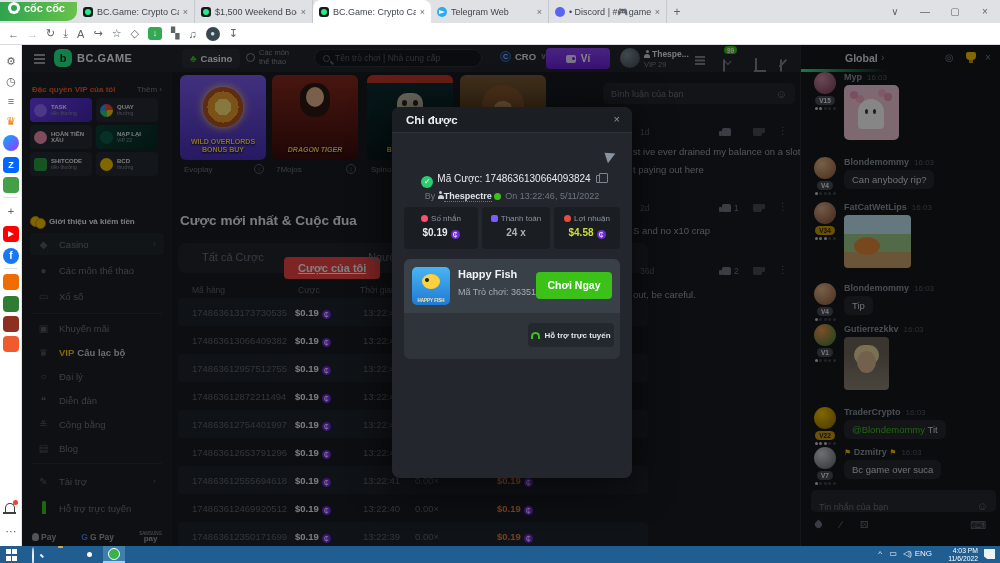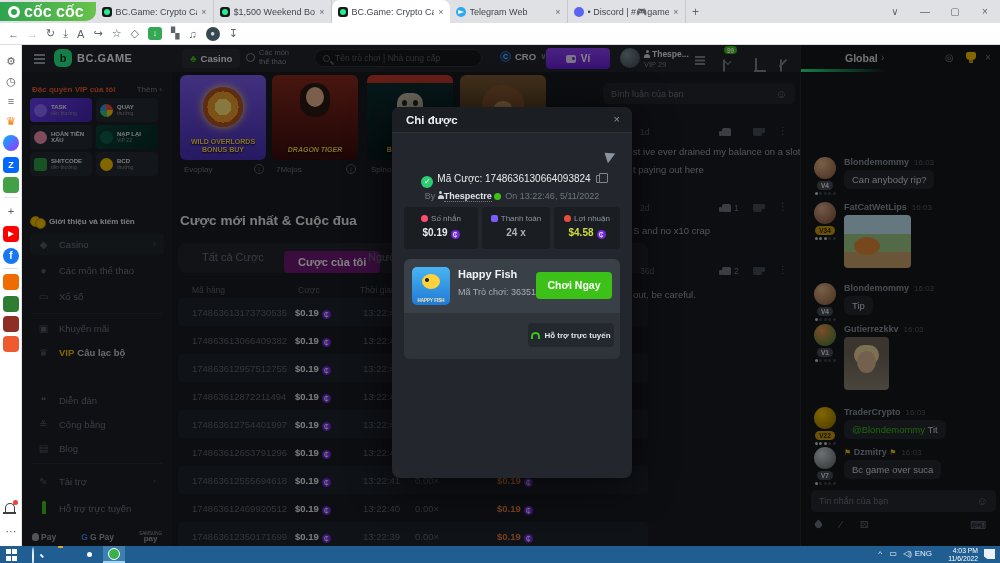--- a/index.html
+++ b/index.html
@@ -2,21 +2,21 @@
 <html><head>
 <meta charset="utf-8">
 <style>
   * { margin:0; padding:0; box-sizing:border-box; }
   html,body { width:1000px; height:563px; overflow:hidden; background:#101114;
     font-family:"Liberation Sans","DejaVu Sans",sans-serif; }
   .screen { position:relative; width:1000px; height:563px; }
 
   
   .tabstrip { position:absolute; top:0; left:0; width:1000px; height:23px; background:#dfe1e5; display:flex; align-items:center; }
-  .brand { height:19px; display:flex; align-items:center; gap:4px; padding:0 12px 0 8px; background:linear-gradient(90deg,#2ea44f,#69c24a); color:#fff; font-weight:bold; font-size:16px; border-radius:0 0 10px 0; }
+  .brand { height:19px; display:flex; gap:4px; padding:0 12px 0 8px; background:linear-gradient(90deg,#2ea44f,#69c24a); color:#fff; font-weight:bold; font-size:11px; border-radius:0 0 10px 0; }
   .brand-logo { width:12px; height:12px; border-radius:50%; background:#fff; display:inline-block; position:relative; }
   .brand-logo:after { content:""; position:absolute; left:3px; top:3px; width:6px; height:6px; border-radius:50%; background:#2ea44f; }
   .tab { height:23px; width:118px; display:flex; align-items:center; gap:4px; padding:0 6px; font-size:9px; color:#42464d; border-right:1px solid #c4c8cd; }
   .tab.active { background:#fff; border-radius:8px 8px 0 0; border-right:none; }
   .tab .tlabel { flex:1; white-space:nowrap; overflow:hidden; }
   .tab .tclose { color:#6b7076; font-size:9px; }
   .fav { width:10px; height:10px; border-radius:3px; flex:none; }
   .fav.bc { background:#17181b; position:relative; }
   .fav.bc:after { content:""; position:absolute; left:2px; top:2px; width:6px; height:6px; border-radius:50%; background:#24ee89; }
   .fav.tg { background:#2aabee; border-radius:50%; position:relative; }
@@ -121,21 +121,21 @@
   .skull { position:absolute; left:30px; top:18px; width:26px; height:22px; border-radius:10px 10px 6px 6px; background:#cfc7b2; }
   .skull:after { content:""; position:absolute; left:5px; top:7px; width:5px; height:6px; border-radius:50%; background:#2b2b20; box-shadow:11px 0 0 #2b2b20; }
   .ribbon { position:absolute; left:0; top:0; width:100%; height:8px; background:#c0392b; }
   .bearface { position:absolute; left:22px; top:10px; width:42px; height:38px; border-radius:50%; background:#8a5a30; }
   .bearface:after { content:""; position:absolute; left:12px; top:16px; width:18px; height:14px; border-radius:50%; background:#c89a66; }
 
   
   .bets-title { position:absolute; left:158px; top:168px; font-size:13.5px; font-weight:bold; color:#e6e9ec; }
   .tabsbar { position:absolute; left:156px; top:198px; width:470px; height:30px; background:#20252c; border-radius:8px; }
   .btab { position:absolute; top:8px; font-size:11px; color:#6b7480; }
-  .btab.active { top:8px; height:22px; line-height:22px; padding:0 14px; background:#701a75; border-radius:4px; color:#f0f3f5; font-weight:bold; }
+  .btab.active { top:14px; height:22px; line-height:22px; padding:0 14px; background:#ef4444; border-radius:4px; color:#f0f3f5; font-weight:bold;text-decoration:underline; }
   .thead { position:absolute; top:240px; font-size:8.5px; color:#5d646c; }
   .betrows { position:absolute; left:156px; top:253px; width:470px; }
   .brow { position:relative; height:28px; border-radius:4px; }
   .brow:nth-child(odd) { background:#1e232a; }
   .bc-id { position:absolute; left:14px; top:9px; font-size:9.5px; color:#5d6670; }
   .bc-bet { position:absolute; left:117px; top:9px; font-size:9.5px; color:#e8eaed; font-weight:bold; }
   .bc-time { position:absolute; left:185px; top:9px; font-size:9.5px; color:#5d6670; }
   .bc-mult { position:absolute; left:237px; top:9px; font-size:9.5px; color:#5d6670; }
   .bc-pay { position:absolute; left:319px; top:9px; font-size:9.5px; color:#e2793f; font-weight:bold; }
   .coin { display:inline-block; width:9px; height:9px; border-radius:50%; background:#6d28d9; color:#e9d5ff; font-size:6.5px; line-height:9px; text-align:center; margin-left:3px; vertical-align:-1px; }
@@ -178,21 +178,21 @@
   .flagico { color:#f5c100; font-size:8px; }
   .sticker { margin-top:3px; width:55px; height:55px; border-radius:5px; background:#f0c6d6; position:relative; }
   .ghost { position:absolute; left:14px; top:14px; width:26px; height:30px; background:#fdfdfd; border-radius:13px 13px 4px 4px; }
   .ghost:after { content:""; position:absolute; left:7px; top:10px; width:3px; height:5px; border-radius:50%; background:#333; box-shadow:8px 0 0 #333; }
   .heartdots { position:absolute; left:6px; top:6px; width:8px; height:8px; border-radius:50%; background:#e791b4; box-shadow:34px 2px 0 #e791b4, 28px -2px 0 #f0a8c4, 6px 4px 0 #f0a8c4; }
   .catimg { margin-top:3px; width:67px; height:53px; border-radius:4px; background:linear-gradient(180deg,#bfe3f0 0 35%,#9ec98a 35% 70%,#caa06a 70% 100%); position:relative; }
   .catimg:after { content:""; position:absolute; left:10px; top:22px; width:26px; height:18px; border-radius:50%; background:#e0883a; }
   .kidimg { margin-top:3px; width:45px; height:53px; border-radius:4px; background:linear-gradient(180deg,#6e6759 0 30%,#8c8273 100%); position:relative; }
   .kidimg:before { content:""; position:absolute; left:10px; top:8px; width:25px; height:20px; border-radius:12px; background:#e8d49a; }
   .kidimg:after { content:""; position:absolute; left:13px; top:14px; width:19px; height:22px; border-radius:50%; background:#d9b894; }
-  .chat-input { position:absolute; left:10px; top:445px; width:185px; height:22px; background:#24282e; border-radius:5px; display:flex; align-items:center; padding:0 8px; }
+  .chat-input { position:absolute; left:10px; top:445px; width:185px; height:22px; background:#24282e; border-radius:5px; display:flex; align-items:flex-end; padding:0 8px; }
   .chat-input input { background:transparent; border:none; outline:none; color:#aab2ba; font-size:9px; flex:1; font-family:inherit; }
   .chat-input input::placeholder { color:#6b7480; }
   .chat-tools { position:absolute; left:14px; top:474px; display:flex; gap:18px; color:#6b7480; font-size:10px; }
   .drop { width:7px; height:7px; background:#6b7480; border-radius:0 50% 50% 50%; transform:rotate(45deg); margin-top:2px; }
   .kbd { position:absolute; right:14px; top:474px; color:#6b7480; font-size:11px; }
 
   
   .modal { position:absolute; left:370px; top:62px; width:240px; height:371px; background:#23272d; border-radius:8px; z-index:50; box-shadow:0 6px 40px rgba(0,0,0,.7); }
   .modal-head { position:absolute; left:0; top:0; width:100%; height:26px; background:#1b1f24; border-radius:8px 8px 0 0; border-bottom:1px solid #2c3138; }
   .modal-title { position:absolute; left:14px; top:7px; font-size:11.5px; font-weight:bold; color:#eceff2; }
@@ -415,20 +415,24 @@
       </div>
       <div class="sdiv" style="top:241px"></div>
       <div class="mitem" style="top:245px">
         <span class="mico">▣</span>
         <span>Khuyến mãi</span>
       </div>
       <div class="mitem" style="top:269px">
         <span class="mico">♛</span>
         <span><span class="viptag">VIP</span><span style="color:#c8cdd2;font-weight:bold">Câu lạc bộ</span></span>
       </div>
+      <div class="mitem" style="top:293px">
+        <span class="mico">○</span>
+        <span>Đại lý</span>
+      </div>
       <div class="mitem" style="top:317px">
         <span class="mico">❝</span>
         <span>Diễn đàn</span>
       </div>
       <div class="mitem" style="top:341px">
         <span class="mico">≚</span>
         <span>Công bằng</span>
       </div>
       <div class="mitem" style="top:365px">
         <span class="mico">▤</span>
@@ -573,20 +577,40 @@
     <span class="cmt-text" style="left:611px;top:244px">out, be careful.</span>
 
     <div class="chatpanel">
       <span class="chat-title">Global</span>
       <span class="chat-chev">›</span>
       <span class="chat-ico" style="left:144px">◎</span>
       <span class="trophy"></span>
       <span class="chat-ico" style="left:184px">×</span>
       <span class="greenbar"></span>
 
+      <div class="msg" style="top:27px">
+        <div class="mleft">
+          <span class="mav" style="background:radial-gradient(circle at 35% 30%,#c98ba0,#6e3c50)"></span>
+          <span class="mbadge">V15</span>
+          <span class="mdots">
+              <span class="dot on"></span>
+              <span class="dot on"></span>
+              <span class="dot"></span>
+              <span class="dot"></span>
+              <span class="dot"></span>
+            </span>
+        </div>
+        <div class="mbody">
+          <div class="mname"><span>Myp</span><span class="mtime">16:03</span></div>
+          <div class="sticker">
+              <span class="heartdots"></span>
+              <span class="ghost"></span>
+            </div>
+        </div>
+      </div>
 
       <div class="msg" style="top:112px">
         <div class="mleft">
           <span class="mav" style="background:radial-gradient(circle at 35% 30%,#e0b48a,#8a5a3a)"></span>
           <span class="mbadge">V4</span>
           <span class="mdots">
               <span class="dot on"></span>
               <span class="dot"></span>
               <span class="dot"></span>
               <span class="dot"></span>

